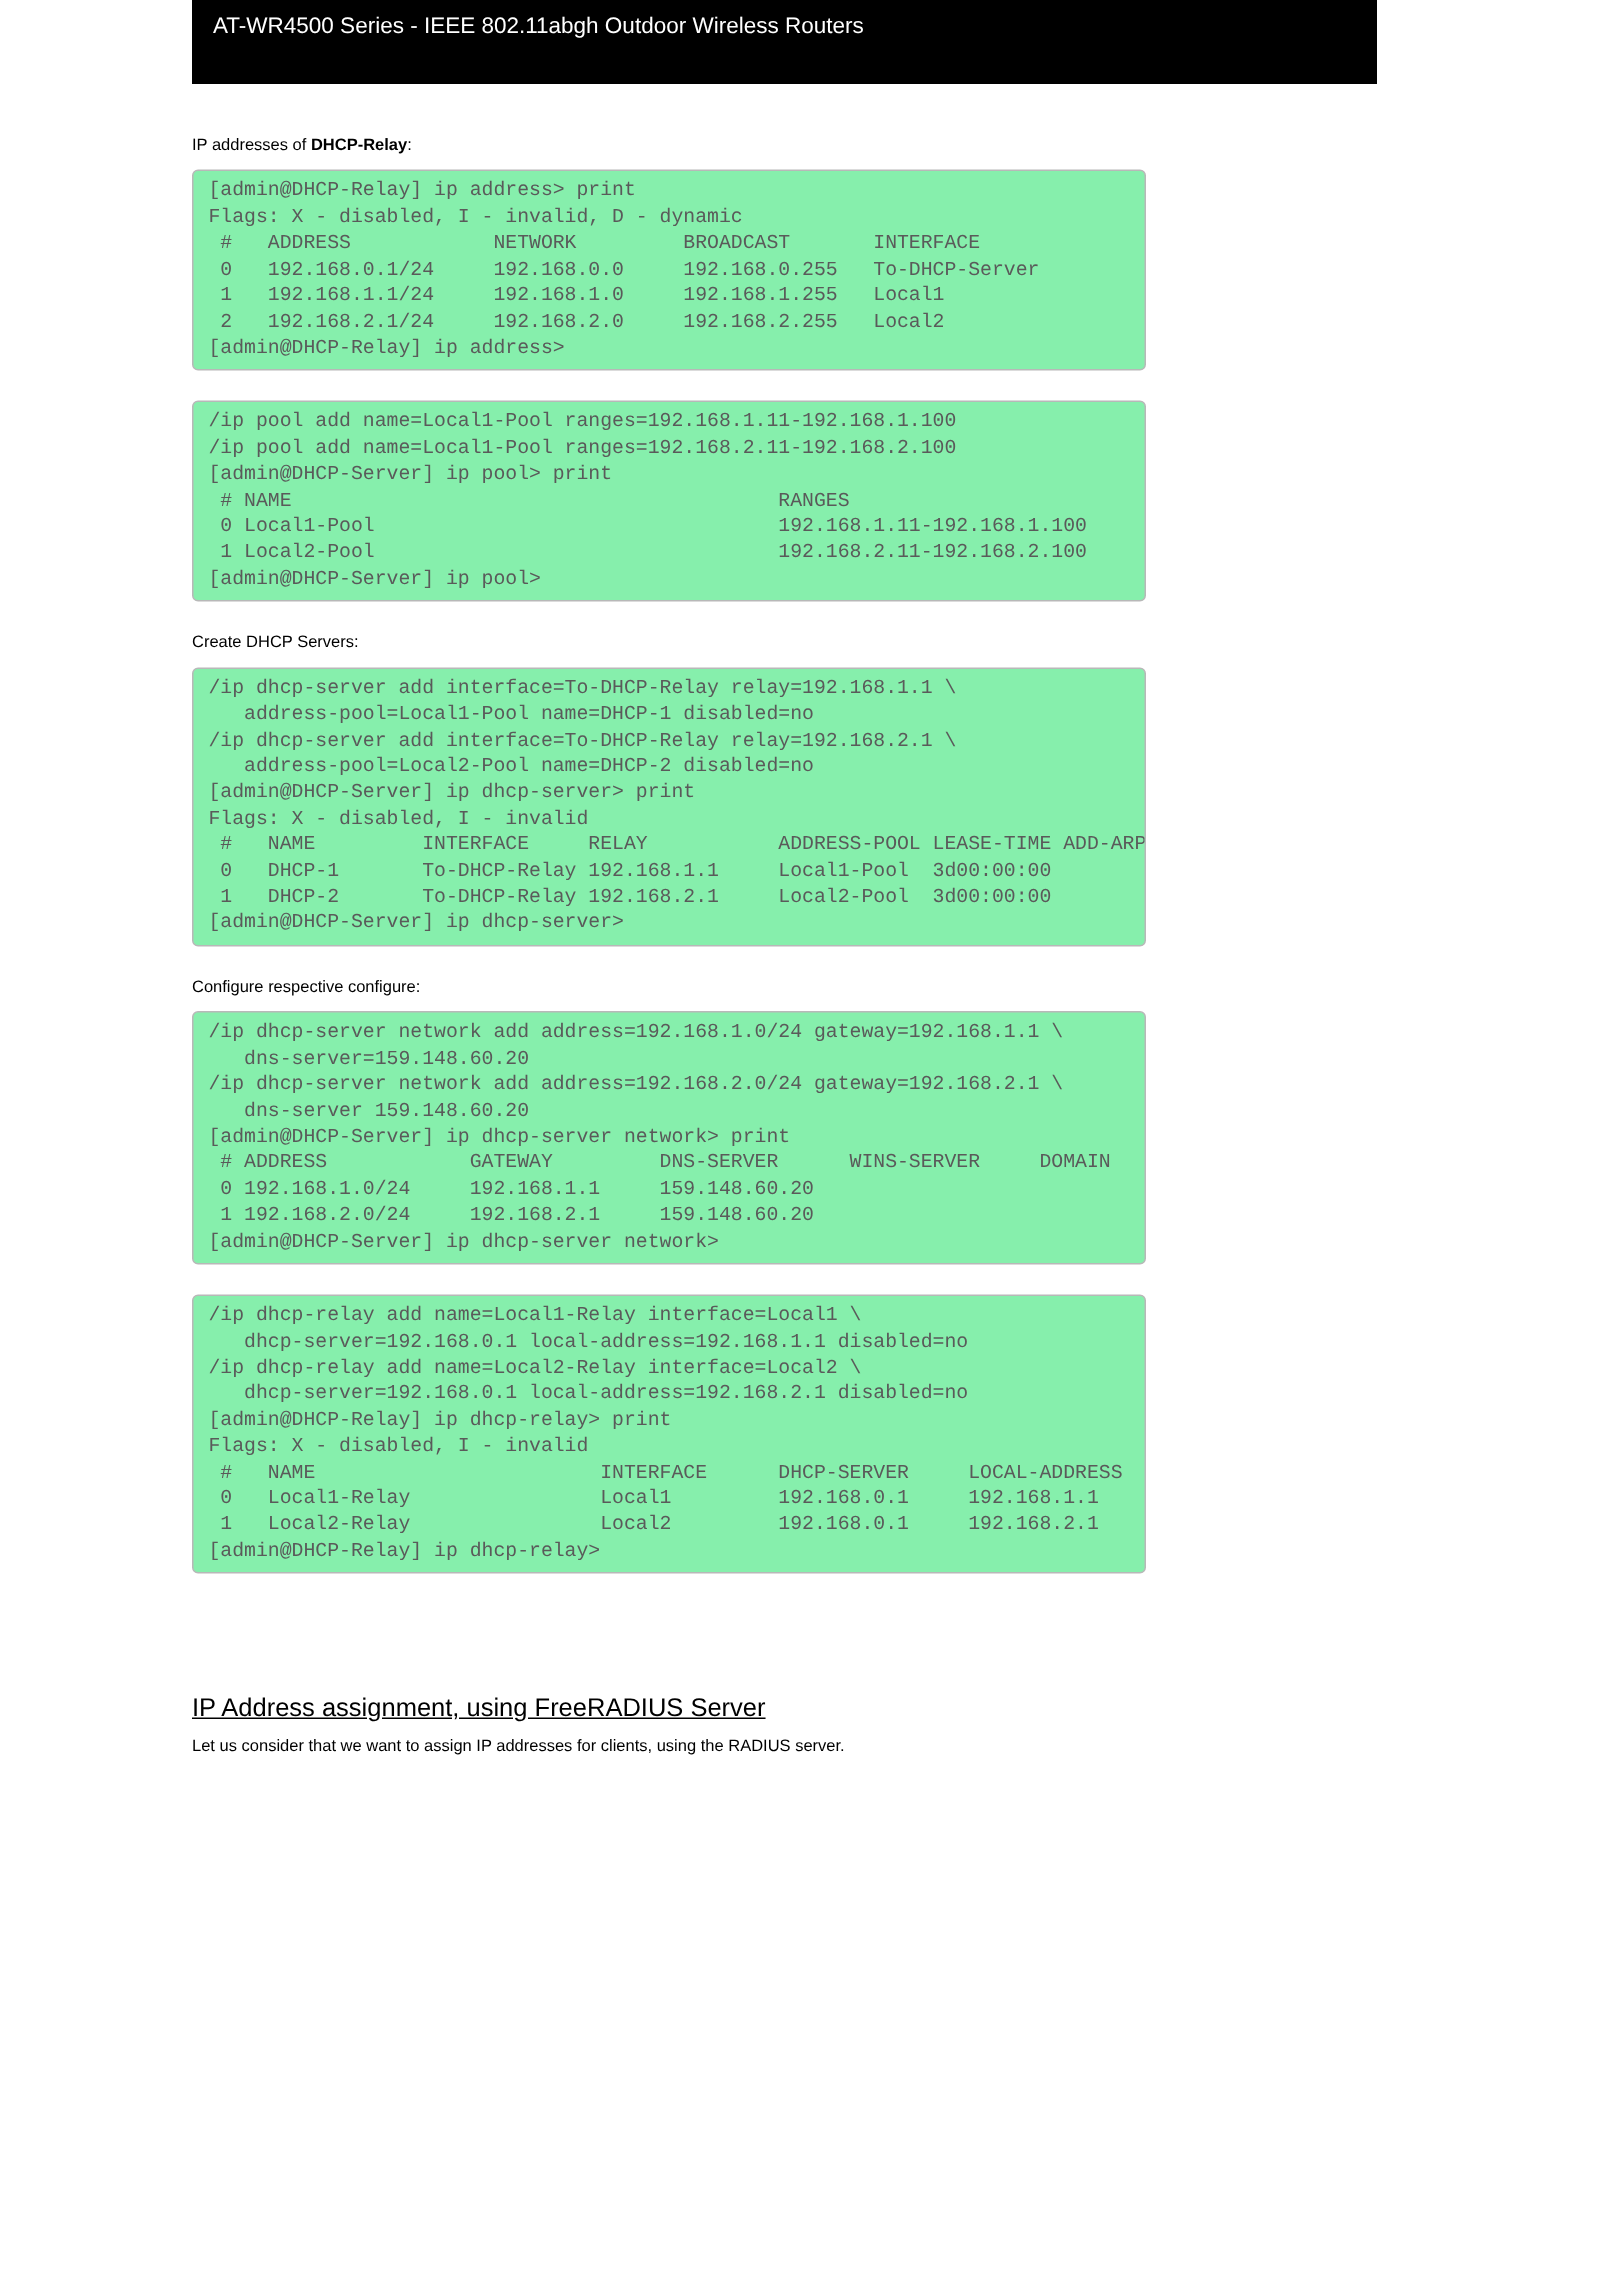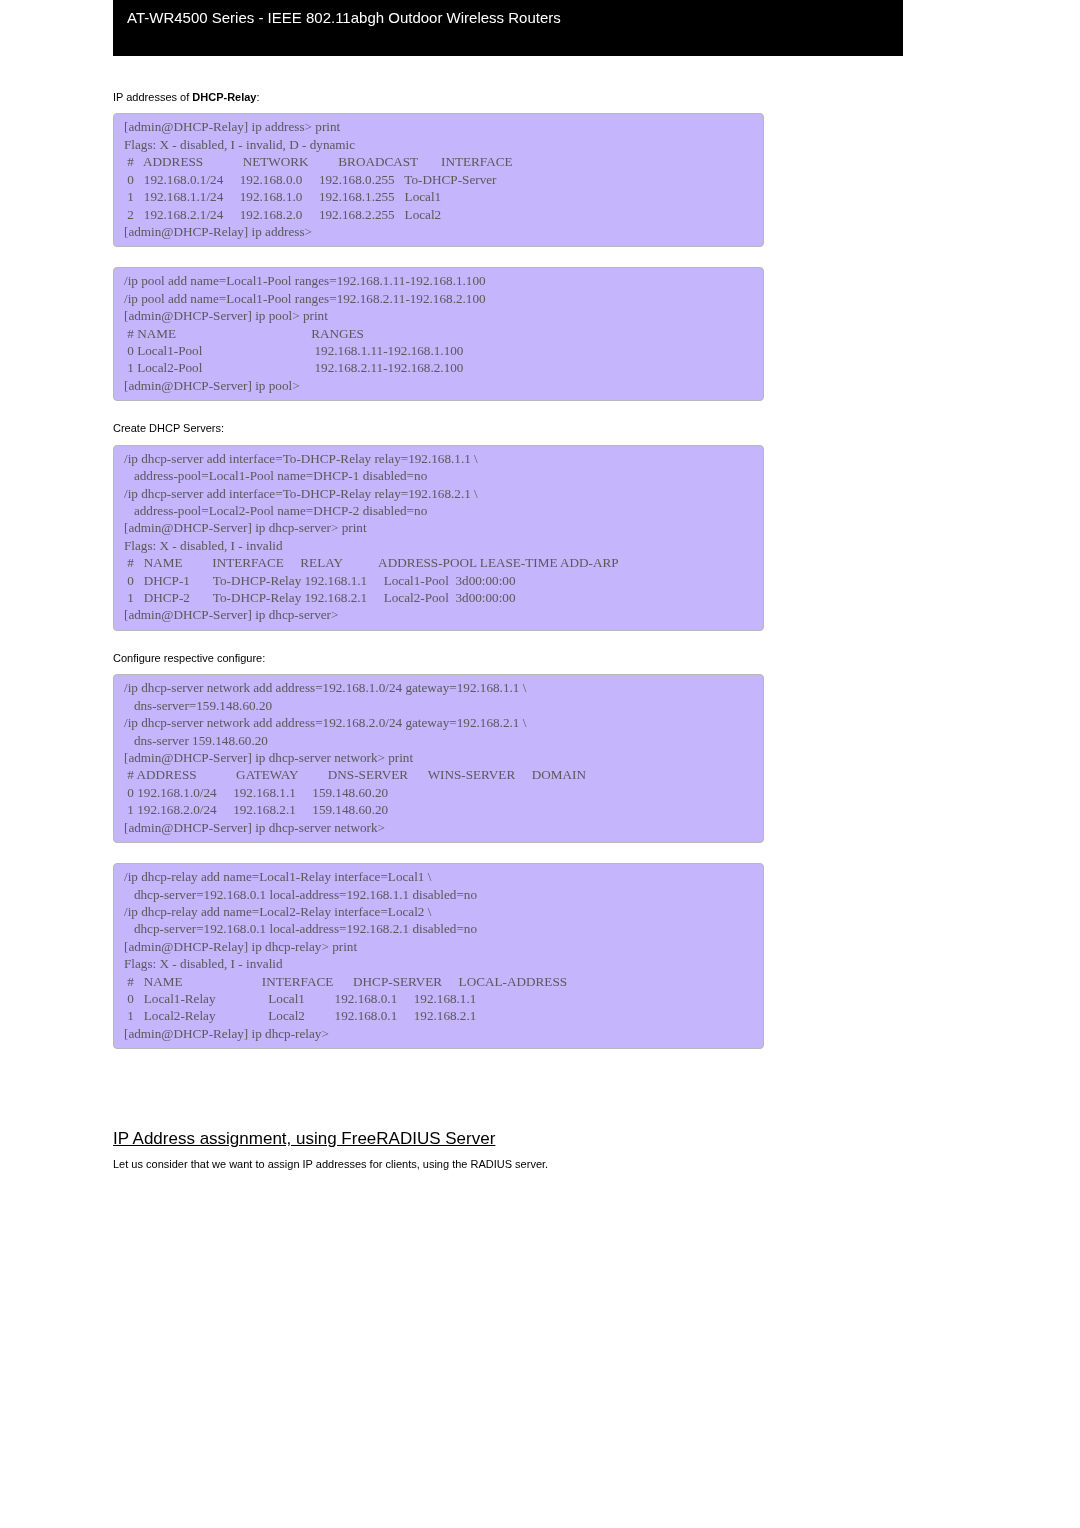--- a/index.html
+++ b/index.html
@@ -1,29 +1,29 @@
 <!DOCTYPE html>
 <html><head>
 <meta charset="utf-8">
 <style>
   * { box-sizing: border-box; margin: 0; padding: 0; }
   html, body { width: 1080px; background: #ffffff; font-family: "Segoe UI", Arial, sans-serif; color: #000; }
-  .page { width: 876px; min-height: 1528px; padding: 0 0 40px 1px; position: relative; }
+  .page { width: 876px; min-height: 1528px; padding: 0 0 40px 16px; position: relative; }
   .header-bar { background: #000; color: #fff; height: 56px; width: 790px; margin-left: 112px; padding: 8px 14px; font-size: 15px; line-height: 1.35; }
   .page-number { position: absolute; top: 31px; right: 104px; font-size: 16px; color: #000; }
   .content { margin: 34px 112px 0 112px; }
   .para { font-size: 11px; line-height: 1.4; margin: 0 0 8px 0; }
   .bold { font-weight: 700; }
   pre.codebox {
-    font-family: Liberation Serif, serif;
+    font-family: Liberation Mono, monospace;
     font-size: 13.2px;
     line-height: 1.32;
     color: #5a5a5a;
     border: 1px solid #b8b8b8;
-    background: #c4b5fd;
+    background: #86efac;
     padding: 4px 10px 6px 10px;
     white-space: pre;
     overflow: hidden;
     border-radius: 4px;
     margin-bottom: 20px;
   }
   .gap-lg { height: 50px; }
   .underline-head { font-size: 17px; text-decoration: underline; margin-top: 10px; margin-bottom: 8px; font-weight: 400; }
 </style>
 </head>

